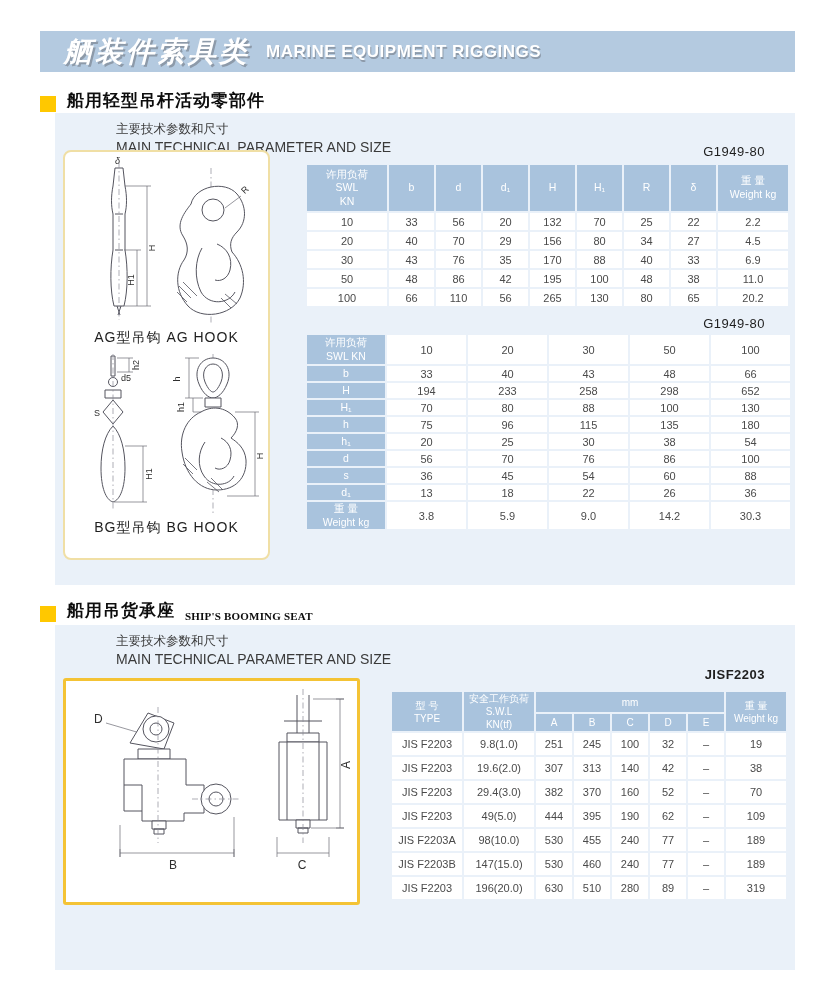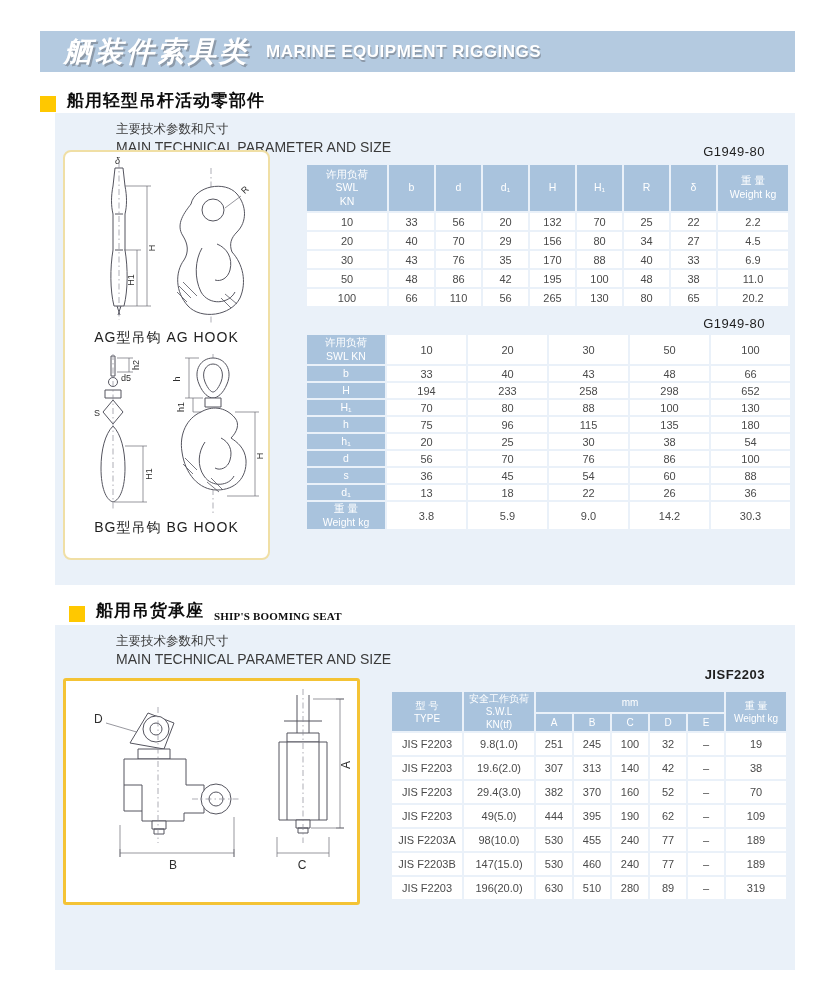--- a/index.html
+++ b/index.html
@@ -316,21 +316,21 @@
             <td>3.8</td>
             <td>5.9</td>
             <td>9.0</td>
             <td>14.2</td>
             <td>30.3</td>
           </tr>
         </tbody>
     </table>
   </div>
 
-  <div class="sec-title" style="top:599px;margin-left:29px;">
+  <div class="sec-title" style="top:599px;">
     <span class="bullet"></span>
     <span class="sec-cn">船用吊货承座</span>
     <span class="sec-en">SHIP'S BOOMING SEAT</span>
   </div>
 
   <div class="panel" id="panel2">
     <div class="subtitle">
       <div class="sub-cn">主要技术参数和尺寸</div>
       <div class="sub-en">MAIN TECHNICAL PARAMETER AND SIZE</div>
     </div>

